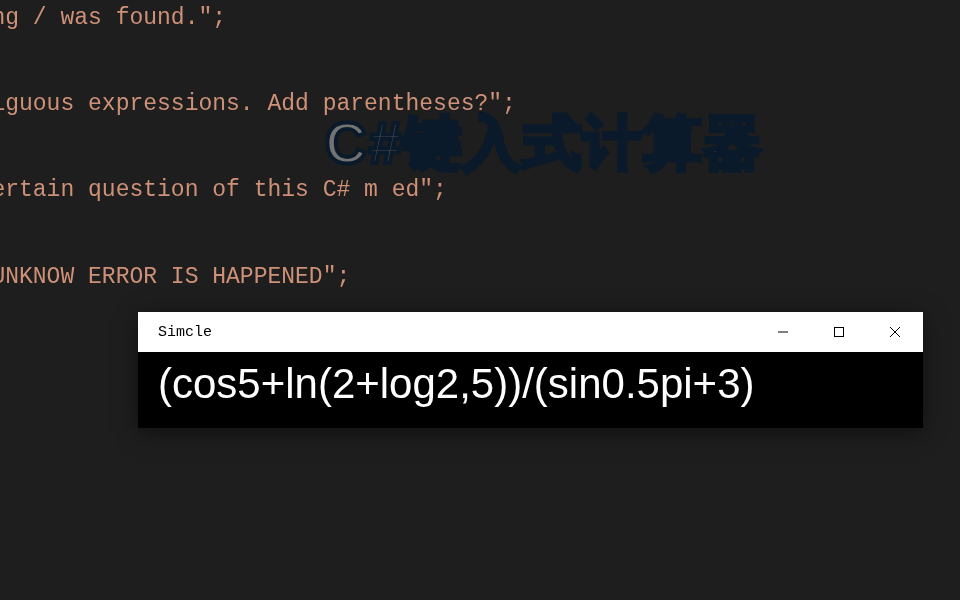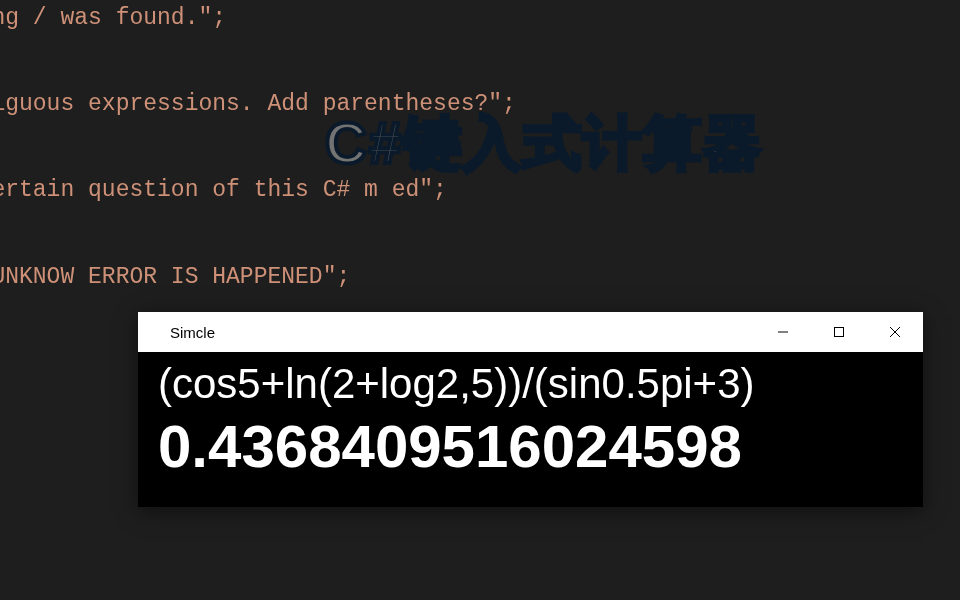--- a/index.html
+++ b/index.html
@@ -47,40 +47,40 @@
       z-index: 10;
     }
     .titlebar {
       height: 40px;
       background: #fff;
       display: flex;
       align-items: center;
       justify-content: space-between;
     }
     .titlebar-title {
-      padding-left: 32px;
-      font-family: Liberation Sans, sans-serif;
+      padding-left: 20px;
+      font-family: Liberation Mono, monospace;
       font-size: 15px;
       color: #000;
     }
     .titlebar-controls {
       display: flex;
       height: 100%;
     }
     .titlebar-btn {
       width: 56px;
       height: 100%;
       display: flex;
       align-items: center;
       justify-content: center;
       cursor: pointer;
     }
     .titlebar-btn svg { stroke: #000; stroke-width: 1; fill: none; }
     .calc-body {
-      padding: 8px 20px 26px 20px;
+      padding: 8px 20px 20px 20px;
       border-radius: 29px;
     }
     .calc-expression {
       font-family: Arial, sans-serif;
       font-size: 42px;
       color: #fff;
       white-space: nowrap;
       text-align: left;
       font-weight: 400;
     }
@@ -126,15 +126,14 @@
       <div class="titlebar-btn close">
         <svg width="12" height="12">
             <line x1="1" y1="1" x2="11" y2="11"></line>
             <line x1="11" y1="1" x2="1" y2="11"></line>
           </svg>
       </div>
     </div>
   </div>
   <div class="calc-body">
     <div class="calc-expression">(cos5+ln(2+log2,5))/(sin0.5pi+3)</div>
-    <div class="calc-result">0.4368409516024598</div>
   </div>
 </div>
 
 </body></html>

